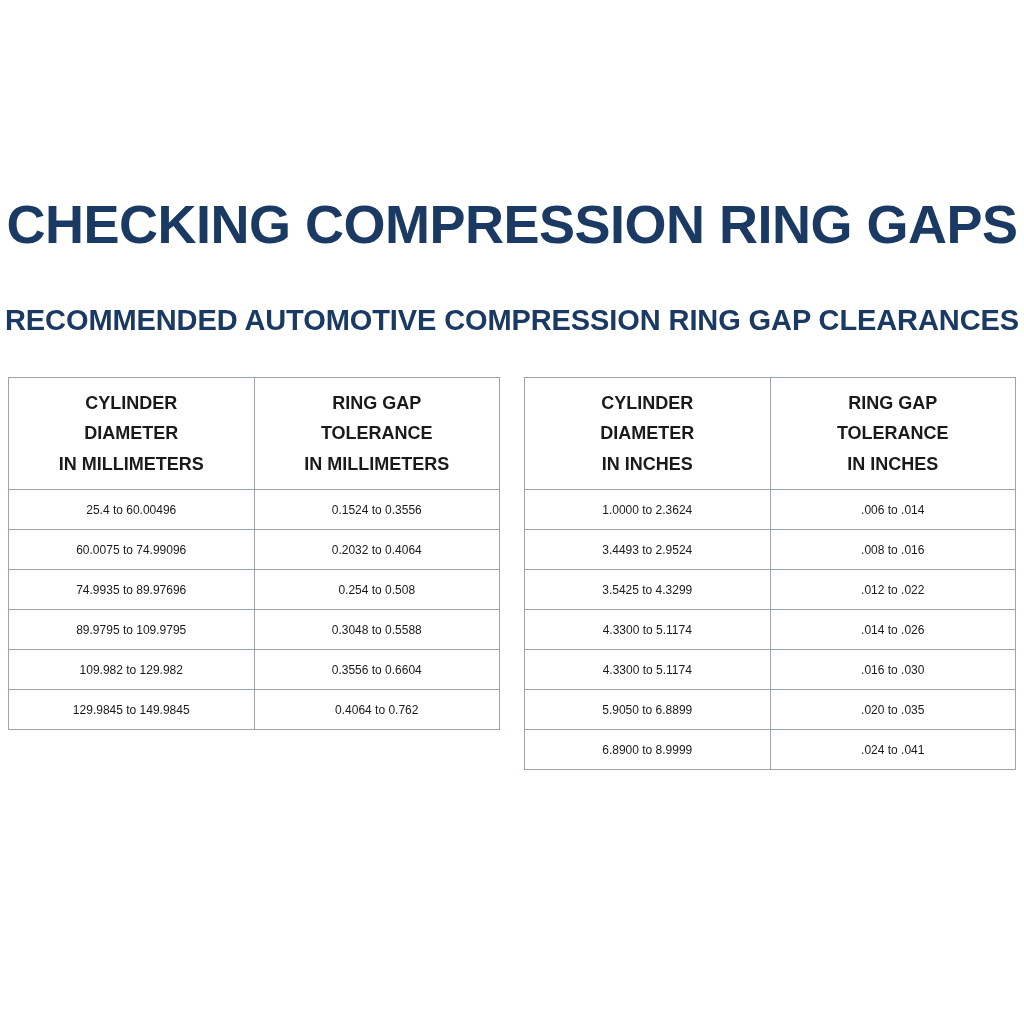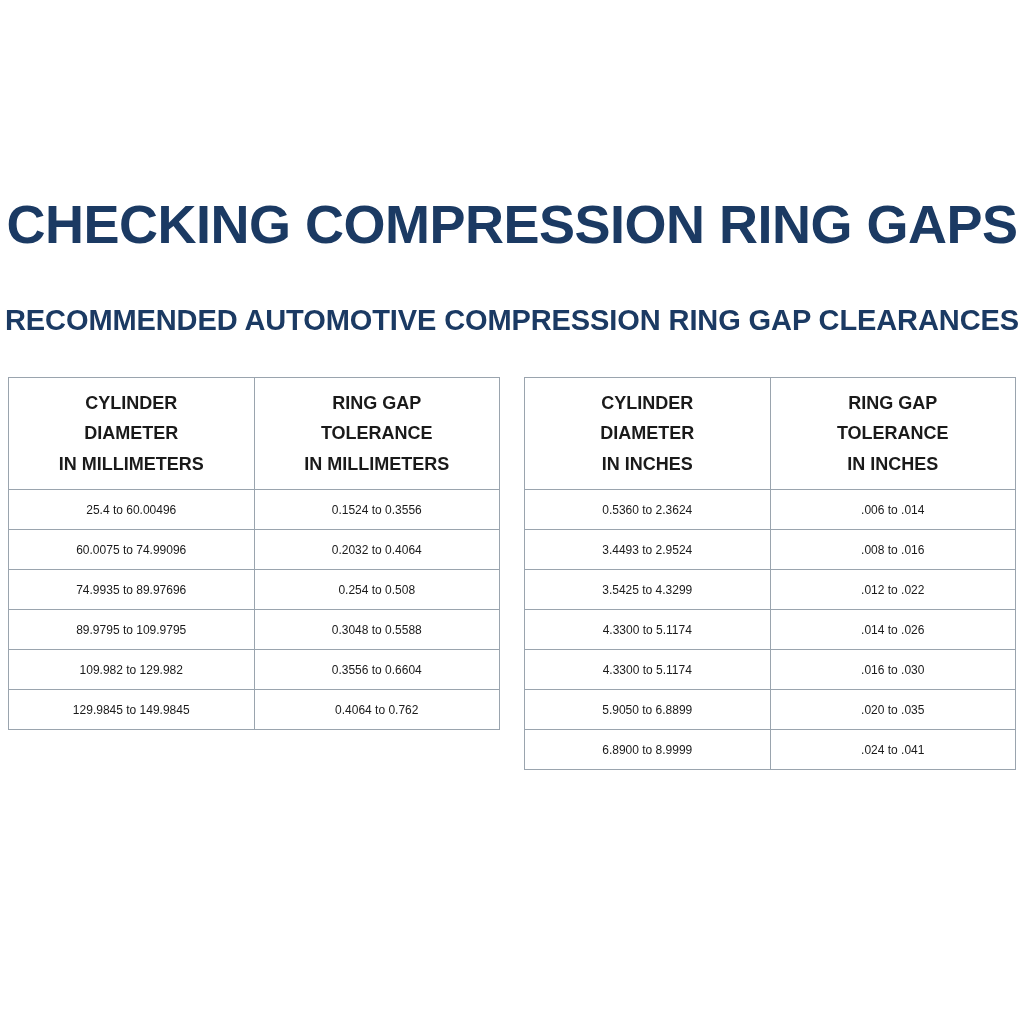--- a/index.html
+++ b/index.html
@@ -151,21 +151,21 @@
           </th>
           <th class="col-b">
             <div>RING GAP</div>
             <div>TOLERANCE</div>
             <div>IN INCHES</div>
           </th>
         </tr>
       </thead>
       <tbody>
         <tr>
-          <td>0.5360 to 2.3624</td>
+          <td>1.0000 to 2.3624</td>
           <td>.006 to .014</td>
         </tr>
         <tr>
           <td>3.4493 to 2.9524</td>
           <td>.008 to .016</td>
         </tr>
         <tr>
           <td>3.5425 to 4.3299</td>
           <td>.012 to .022</td>
         </tr>

